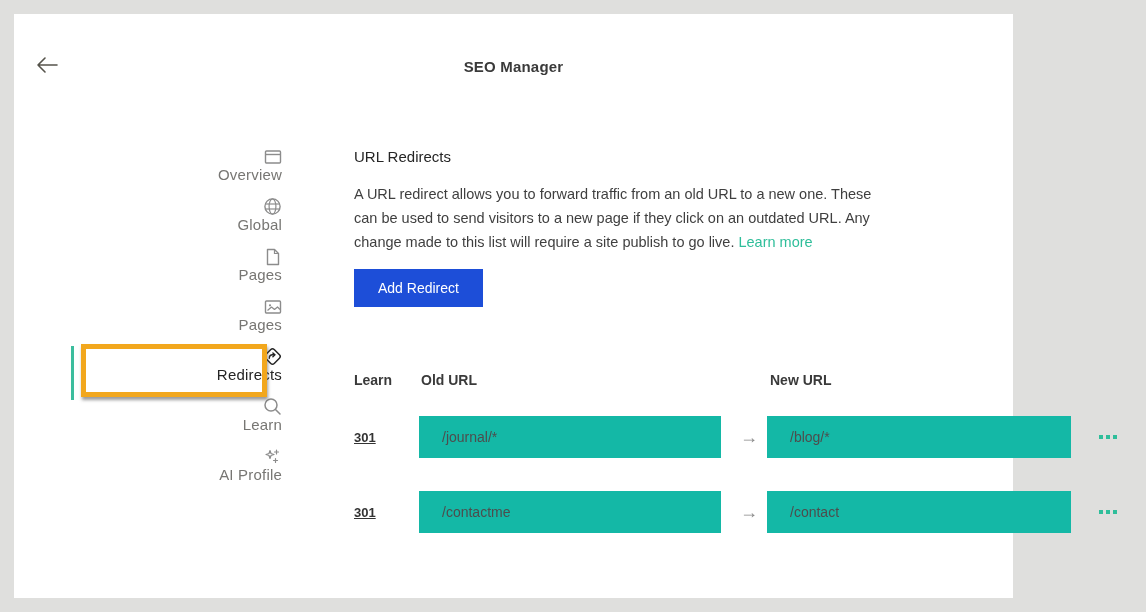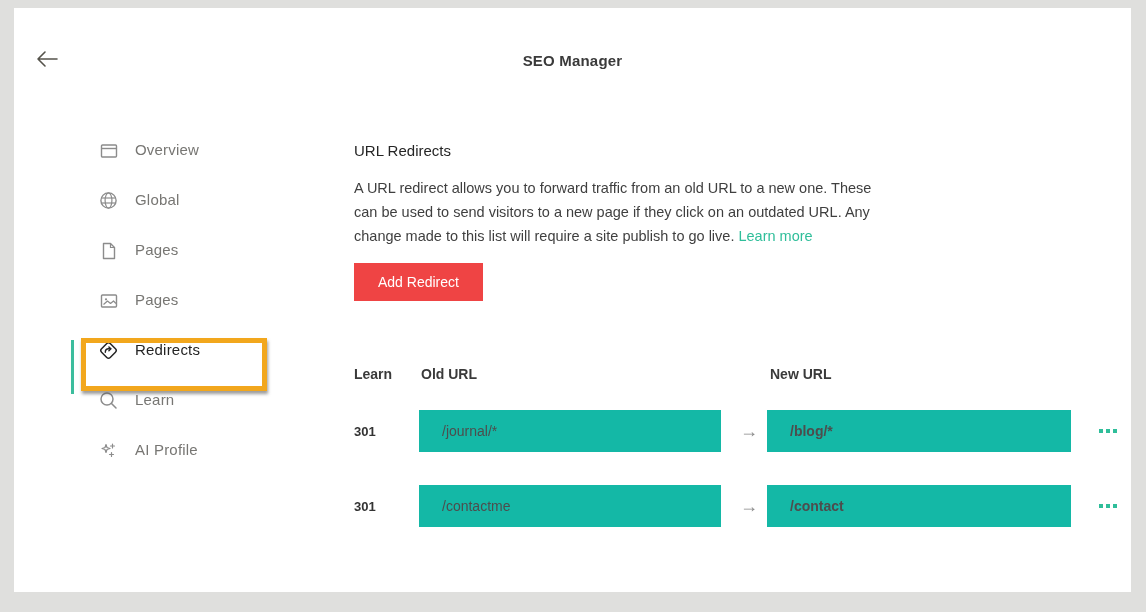--- a/index.html
+++ b/index.html
@@ -5,41 +5,41 @@
   * { margin: 0; padding: 0; box-sizing: border-box; }
   html, body { width: 1146px; height: 612px; }
   body {
     font-family: "Liberation Sans", "DejaVu Sans", sans-serif;
     background: #dfdfdd;
     position: relative;
     overflow: hidden;
   }
   .stage { position: absolute; inset: 0; }
   .card {
-    position: absolute; left: 14px; top: 8px;
-    width: 1117px; height: 584px;
+    position: absolute; left: 14px; top: 14px;
+    width: 999px; height: 584px;
     background: #ffffff;
   }
   
   .back-btn {
     position: absolute; left: 20px; top: 38px;
     width: 26px; height: 26px;
     display: flex; align-items: center; justify-content: center;
     cursor: pointer; color: #55534b;
   }
   .page-title {
     position: absolute; left: 0; top: 44px; width: 100%;
     text-align: center; font-size: 15px; font-weight: bold;
     color: #3a3a3a; letter-spacing: .2px;
   }
   
   .sidebar { position: absolute; left: 68px; top: 133px; width: 200px; }
   .side-item {
-    height: 50px; display: flex; align-items: flex-start;
-    padding-left: 17px; cursor: pointer;
+    height: 50px; display: flex; align-items: flex-end;
+    padding-left: 17px; cursor: pointer; flex-direction: column;
   }
   .side-item .icon { width: 19px; height: 19px; display: flex; align-items: center; justify-content: center; color: #8c8c8c; }
   .side-item .lbl { margin-left: 17px; font-size: 15px; color: #777673; letter-spacing: .2px; }
   .side-item.active .icon { color: #242424; }
   .side-item.active .lbl { color: #242424; }
   .active-bar {
     position: absolute; left: 57px; top: 332px;
     width: 3px; height: 54px; background: #3cbd9d;
   }
   .highlight-box {
@@ -55,46 +55,46 @@
     font-size: 15px; font-weight: normal; color: #252525;
   }
   .main-desc {
     position: absolute; left: 340px; top: 168px; width: 520px;
     font-size: 14.5px; line-height: 24px; color: #3f3f3f;
   }
   .learn-more { color: #2fbe9a; text-decoration: none; cursor: pointer; }
   .add-btn {
     position: absolute; left: 340px; top: 255px;
     height: 38px; padding: 0 24px;
-    background: #ef4444; color: #ffffff;
+    background: #1d4ed8; color: #ffffff;
     border: none; font-size: 14px; font-weight: 500;
     font-family: "Liberation Sans", sans-serif;
     display: flex; align-items: center; cursor: pointer;
   }
   
   .tbl-head { position: absolute; top: 358px; left: 0; width: 100%; font-size: 14px; font-weight: bold; color: #3a3a3a; }
   .th-type { position: absolute; left: 340px; }
   .th-old  { position: absolute; left: 407px; }
   .th-new  { position: absolute; left: 756px; text-align: center; }
   .redir-row { position: absolute; left: 340px; width: 775px; height: 42px; }
   .row-1 { top: 402px; } .row-2 { top: 477px; }
   .r-type {
     position: absolute; left: 0; top: 0; height: 42px;
     display: flex; align-items: center;
-    font-size: 13px; font-weight: bold; color: #333333;
+    font-size: 13px; font-weight: bold; color: #333333; text-decoration: underline;
   }
   .url-box {
     position: absolute; top: 0; height: 42px;
     background: #14b8a6; border: none;
     padding-left: 23px; font-size: 14px; color: #4d4d4d;
     font-family: "Liberation Sans", sans-serif;
     outline: none;
   }
   .old-box { left: 65px; width: 302px; }
-  .new-box { left: 413px; width: 304px; font-weight: bold; }
+  .new-box { left: 413px; width: 304px; }
   .r-arrow {
     position: absolute; left: 380px; top: 0; width: 30px; height: 42px;
     display: flex; align-items: center; justify-content: center;
     color: #8a8a8a; font-size: 18px;
   }
   .r-dots {
     position: absolute; left: 745px; top: 11px; width: 22px; height: 20px;
     display: flex; align-items: center; gap: 3px; cursor: pointer;
   }
   .r-dots i { width: 4px; height: 4px; background: #2fbe9a; display: block; }

